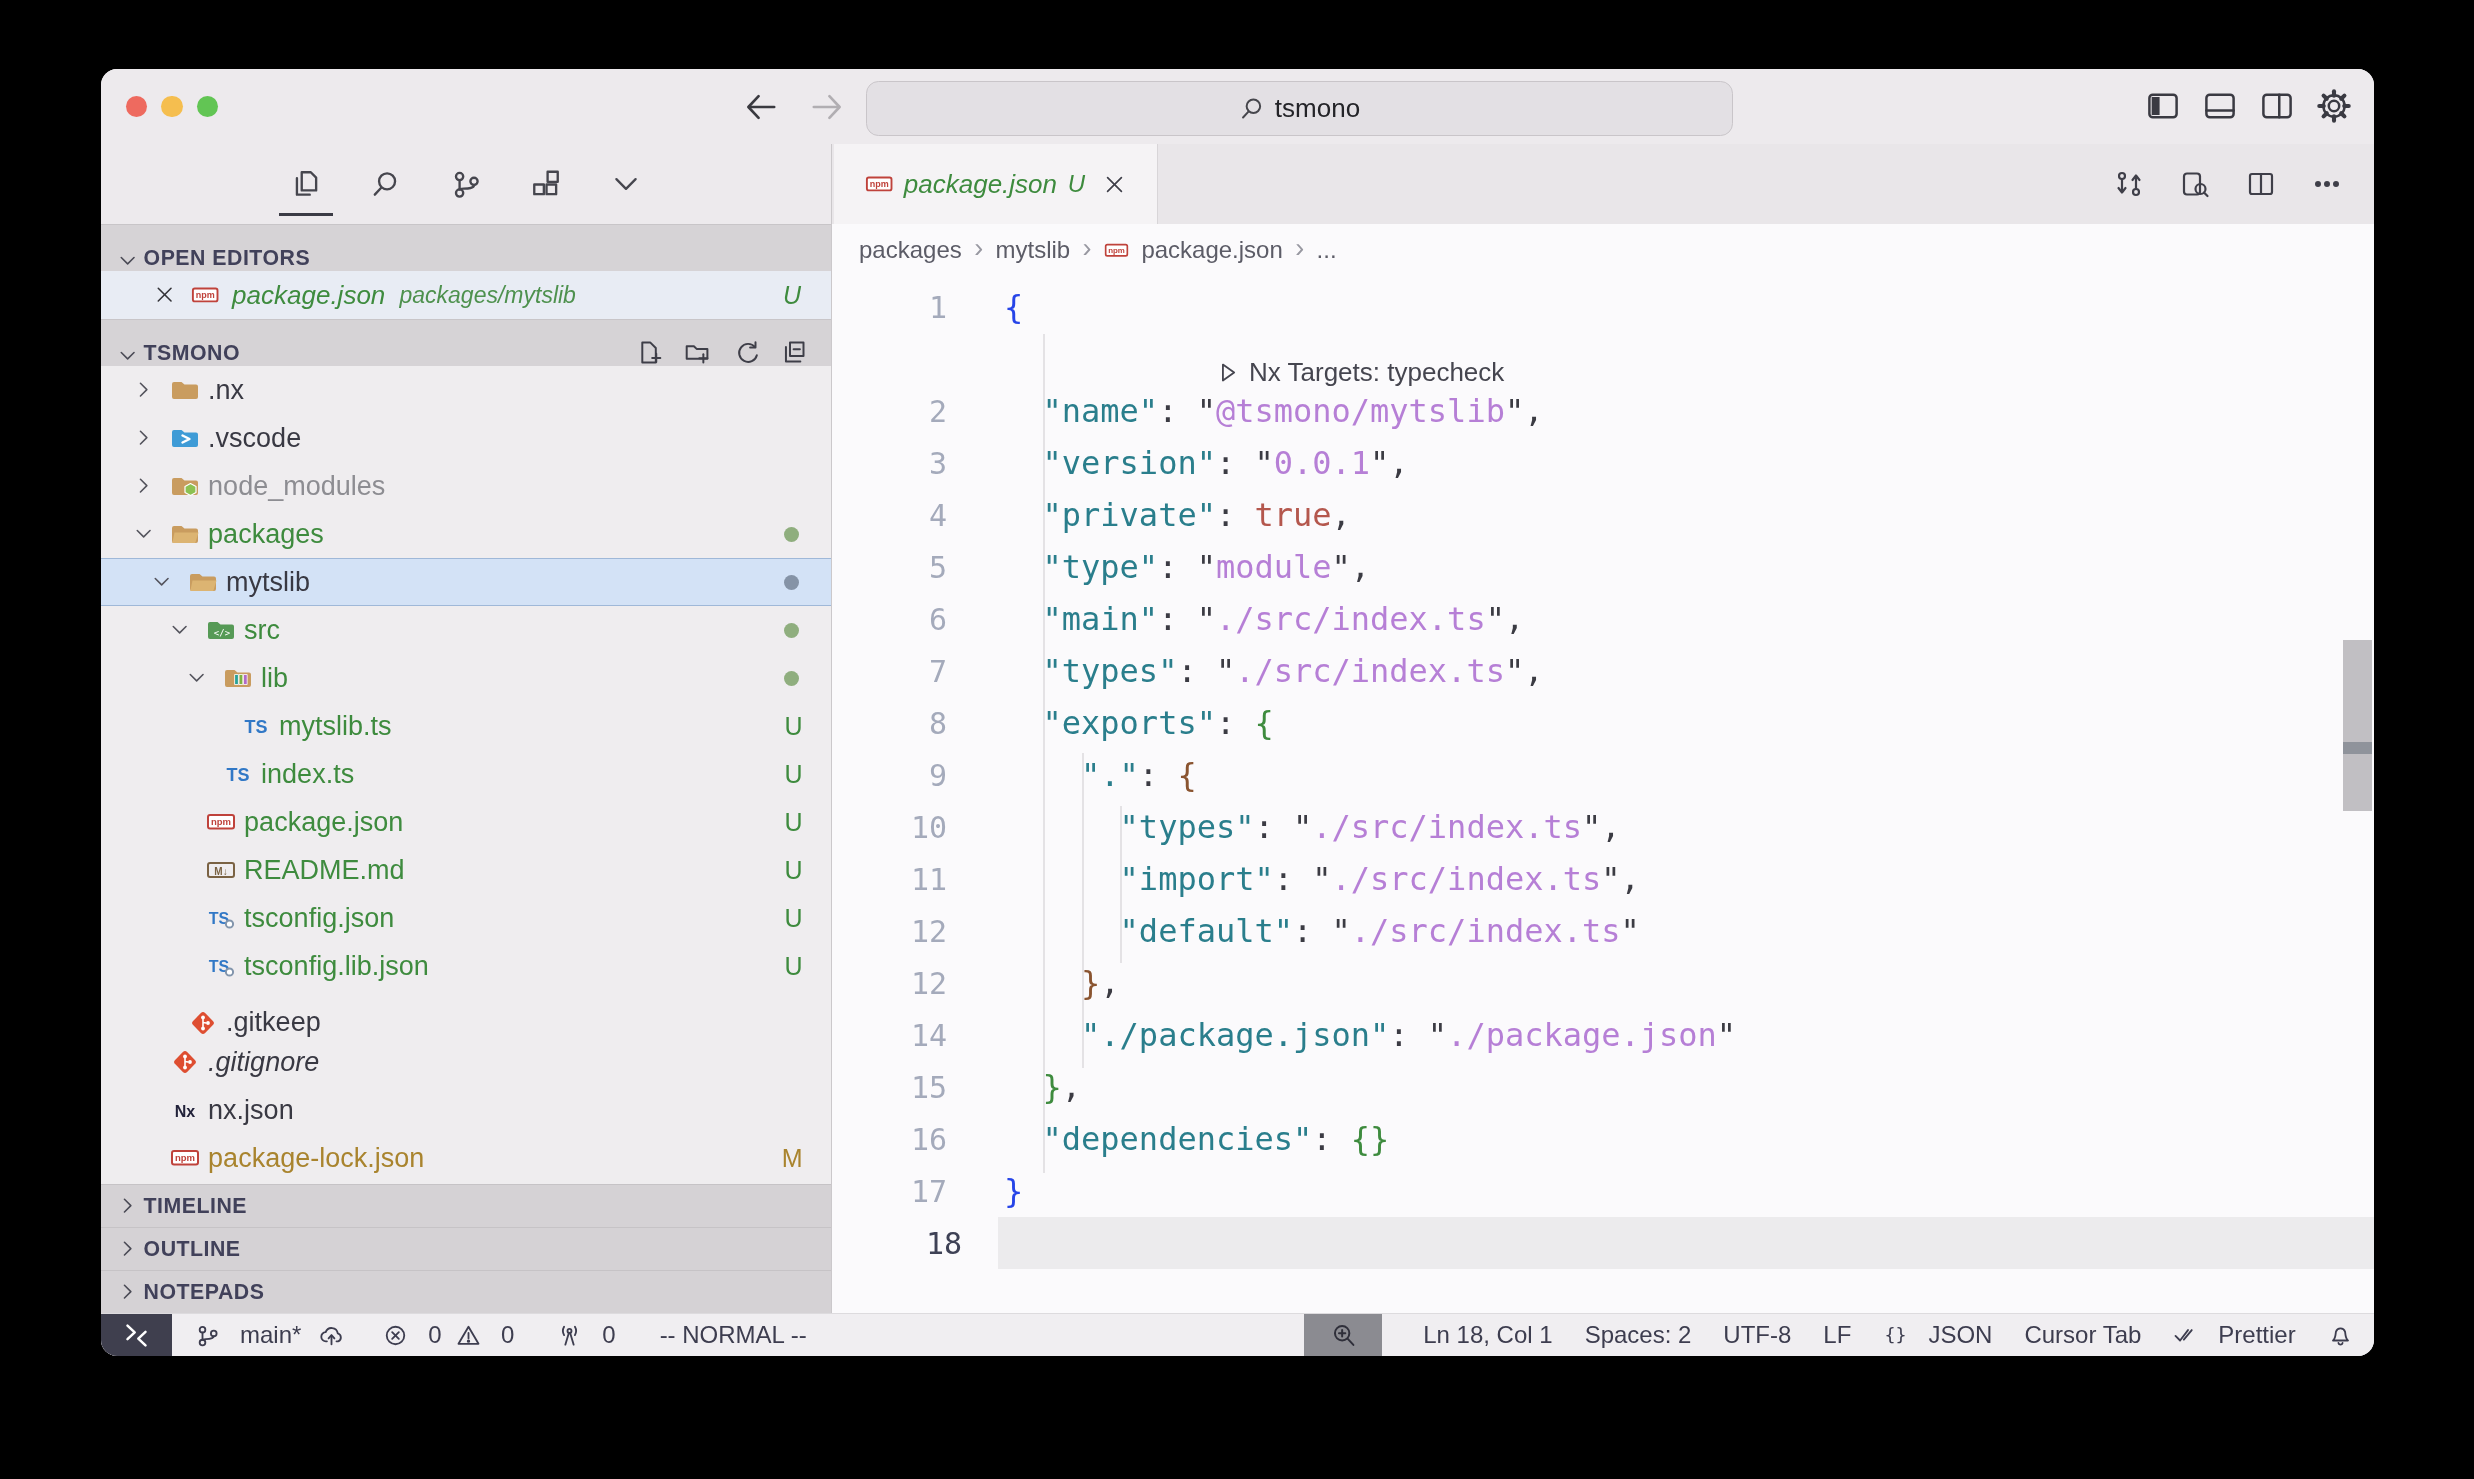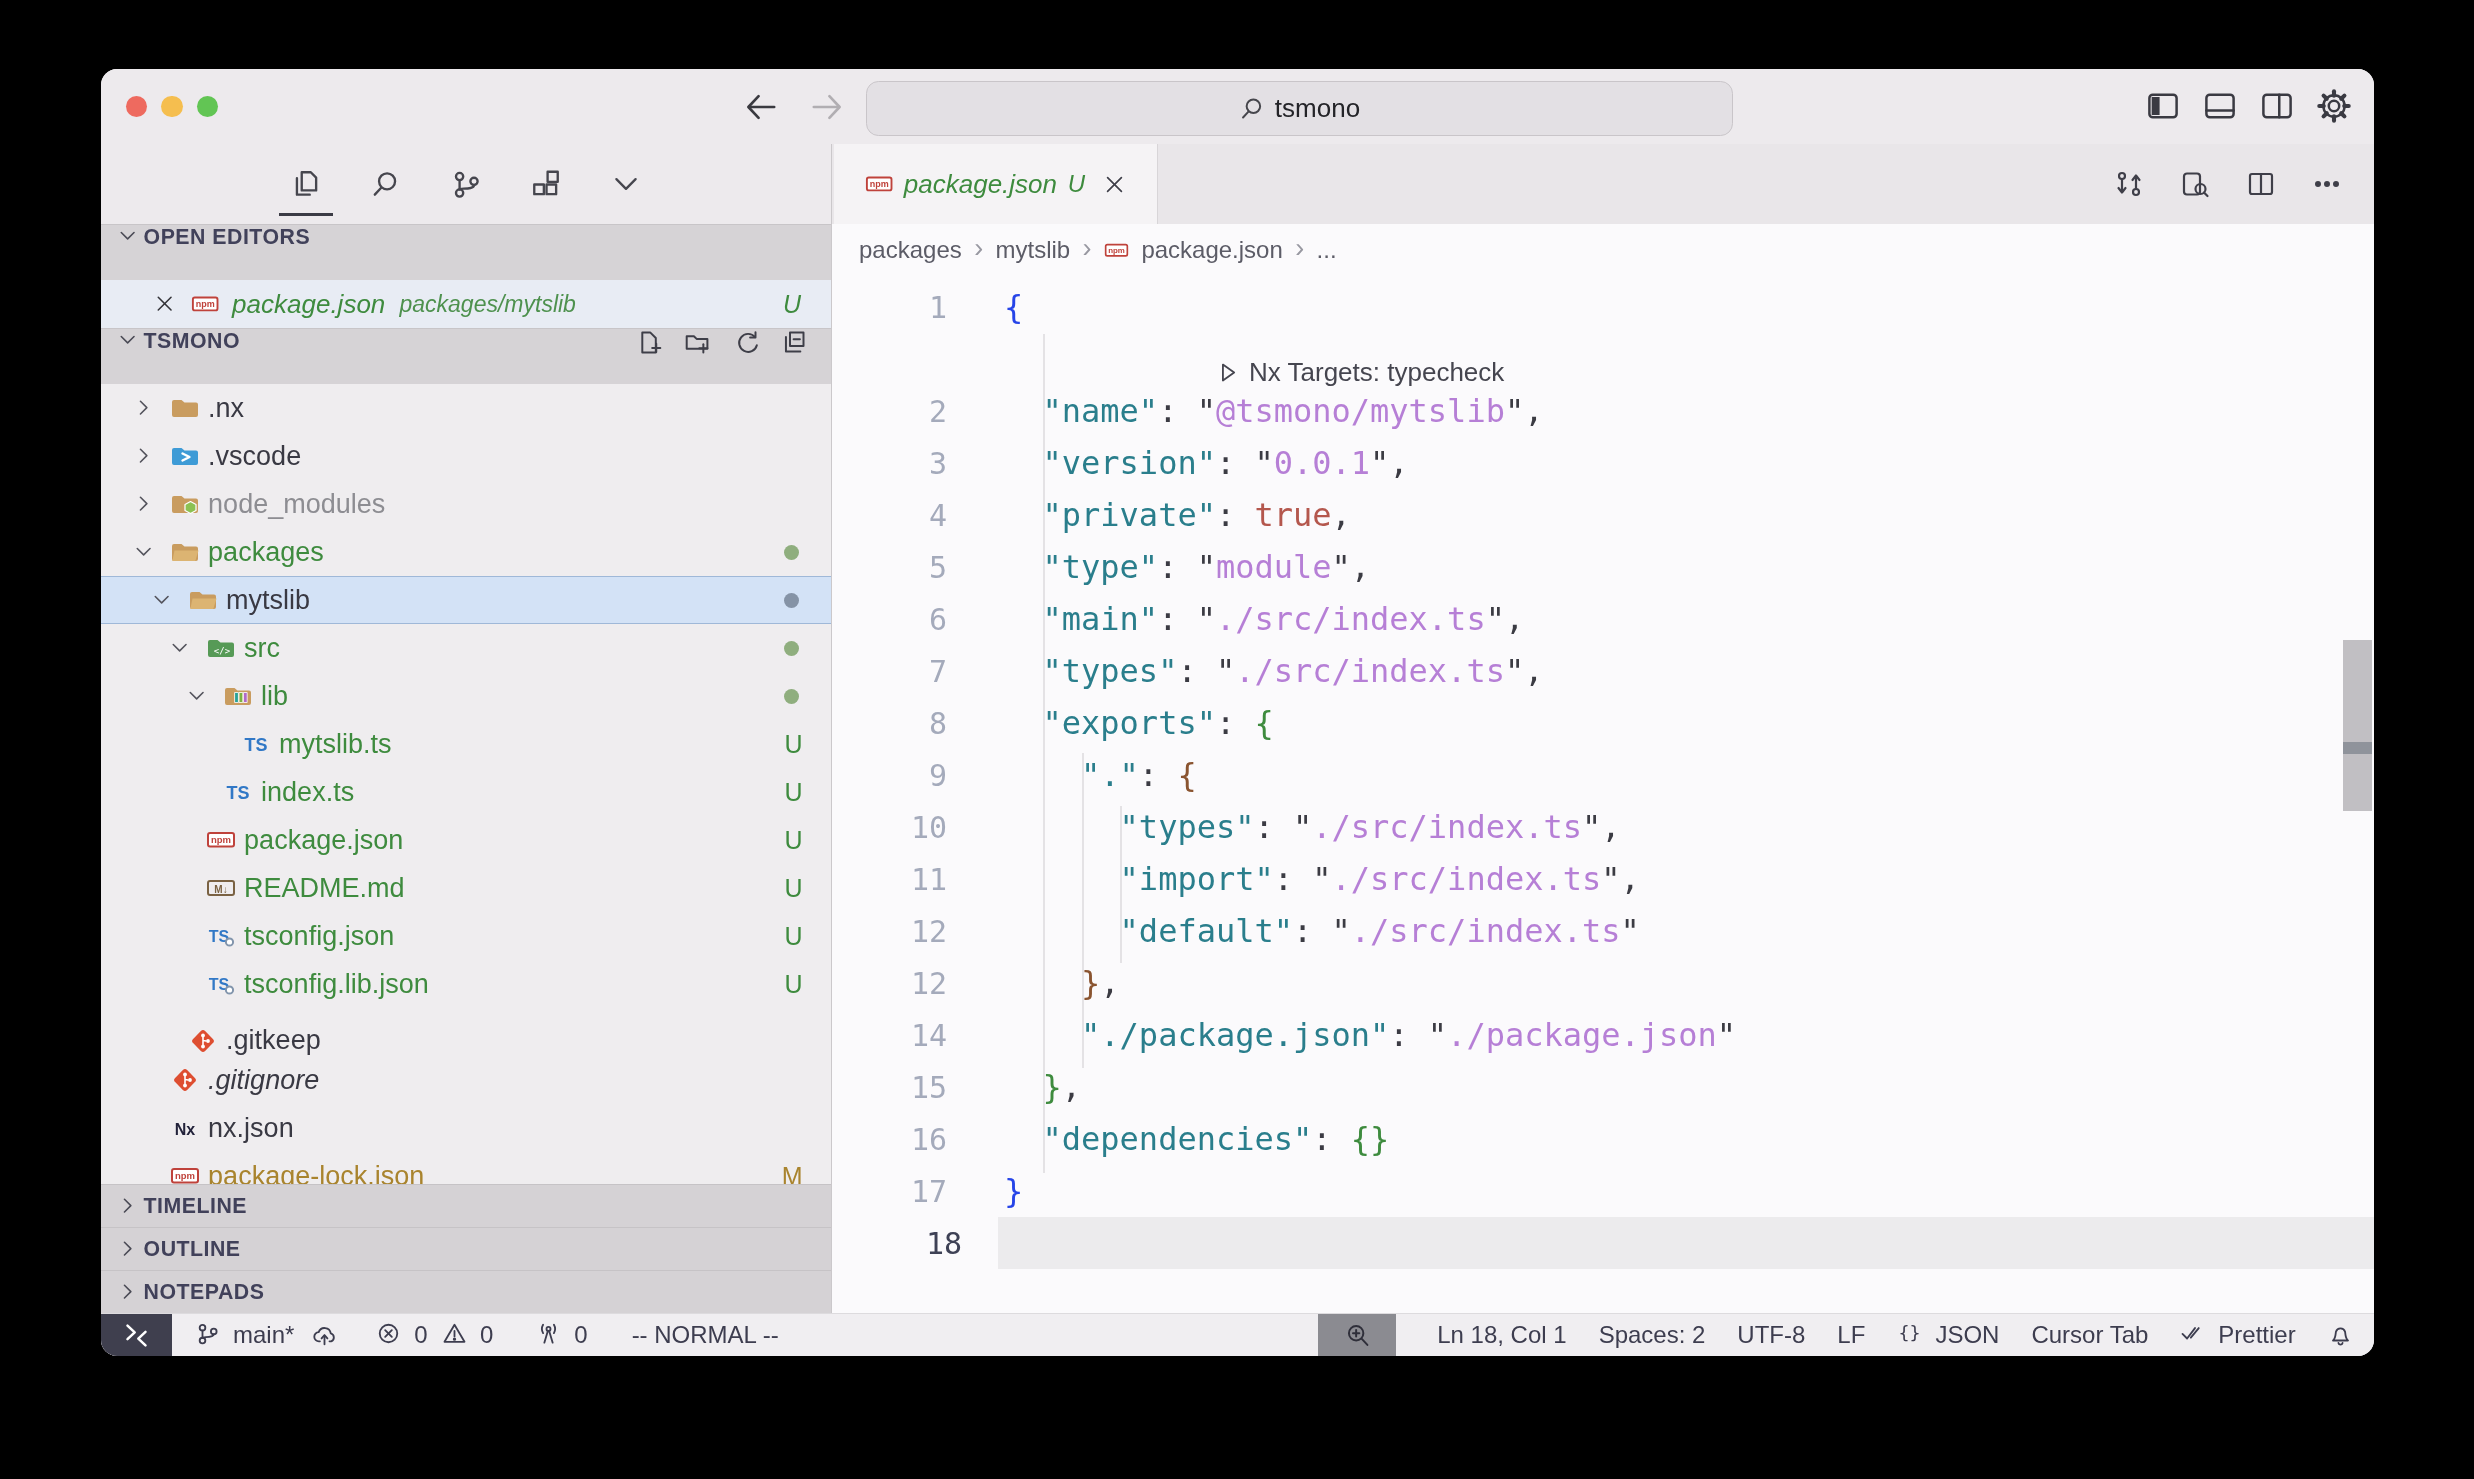--- a/index.html
+++ b/index.html
@@ -23,21 +23,21 @@
   .ic svg{width:100%;height:100%;display:block;}
   
   .main{position:absolute;left:0;top:75px;right:0;bottom:43px;display:flex;}
   .sidebar{position:relative;width:731px;background:#EFEDEF;border-right:0.9px solid #CBC8CB;box-sizing:border-box;flex:none;}
   
   .activity{height:80px;background:#EDEAED;display:flex;align-items:center;justify-content:center;gap:44px;}
   .act-item{position:relative;width:36px;height:36px;color:#46464E;display:flex;align-items:center;justify-content:center;}
   .act-item .ic{width:32px;height:32px;}
   .act-item.active::after{content:"";position:absolute;left:-9px;right:-9px;bottom:-14.2px;height:3.6px;background:#3B3B45;}
   
-  .sec{height:56px;background:#D6D3D6;border-top:0.9px solid #C8C5C8;display:flex;align-items:flex-start;padding-left:16px;gap:5.3px;box-sizing:border-box;}
+  .sec{height:47px;background:#D6D3D6;border-top:0.9px solid #C8C5C8;display:flex;align-items:flex-end;padding-left:16px;gap:5.3px;box-sizing:border-box;}
   .sec .chev{width:21.3px;height:21.3px;color:#4A4A55;flex:none;}
   .sec .lbl{font-size:21.3px;font-weight:700;letter-spacing:0.5px;color:#41415A;}
   .sec .actions{margin-left:auto;margin-right:23px;display:flex;gap:21.3px;color:#3E3E48;}
   .sec .actions .ic{width:27px;height:27px;}
   
   .oerow{height:48px;background:#E8ECF4;display:flex;align-items:center;padding-left:53px;box-sizing:border-box;}
   .oerow .close{width:21.3px;height:21.3px;color:#333338;margin-right:16px;}
   .oerow .fic{width:28.4px;height:28.4px;margin-right:12.4px;}
   .oerow .fname{font-size:26px;font-style:italic;color:#3E8B3E;}
   .oerow .fdir{font-size:23px;font-style:italic;color:#4E914E;margin-left:14.2px;}
@@ -90,21 +90,21 @@
   .guide{position:absolute;width:1.8px;background:#E4E2E5;z-index:1;}
   #g1{left:211px;top:58px;height:839px;}
   #g2{left:250px;top:477px;height:315px;}
   #g3{left:288px;top:530px;height:157px;}
   .vscroll{position:absolute;right:1.8px;width:29px;top:364px;height:171px;background:#C1BFC3;z-index:3;}
   .vmark{position:absolute;right:1.8px;width:29px;top:466px;height:12.4px;background:#8F939B;z-index:4;}
   
   .statusbar{position:absolute;left:0;right:0;bottom:0;height:43px;background:#F0EEF1;border-top:0.9px solid #DDDBDE;
              display:flex;align-items:center;justify-content:space-between;font-size:24px;color:#3D3D4F;box-sizing:border-box;}
   .sleft,.sright{display:flex;align-items:center;height:100%;}
-  .sitem{display:flex;gap:13px;white-space:nowrap;}
+  .sitem{display:flex;align-items:center;gap:20px;white-space:nowrap;}
   .sitem .ic{width:25px;height:25px;}
   .remotebox{width:71px;height:100%;background:#3F3F4E;color:#FFF;display:flex;align-items:center;justify-content:center;flex:none;}
   .remotebox .ic{width:27px;height:27px;}
   .zoombox{width:78px;height:100%;background:#8B8B91;color:#2F2F3A;display:flex;align-items:center;justify-content:center;flex:none;margin-right:9px;}
   .zoombox .ic{width:27px;height:27px;}
   .sright{gap:32px;padding-right:21.3px;}
 </style>
 </head>
 <body>
 

